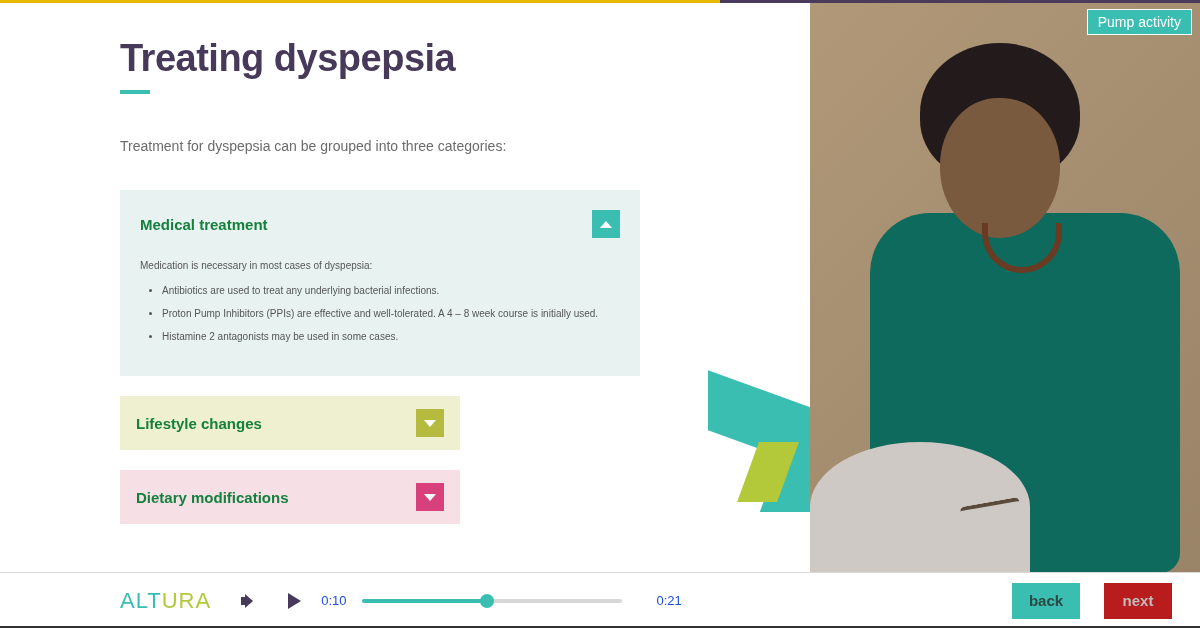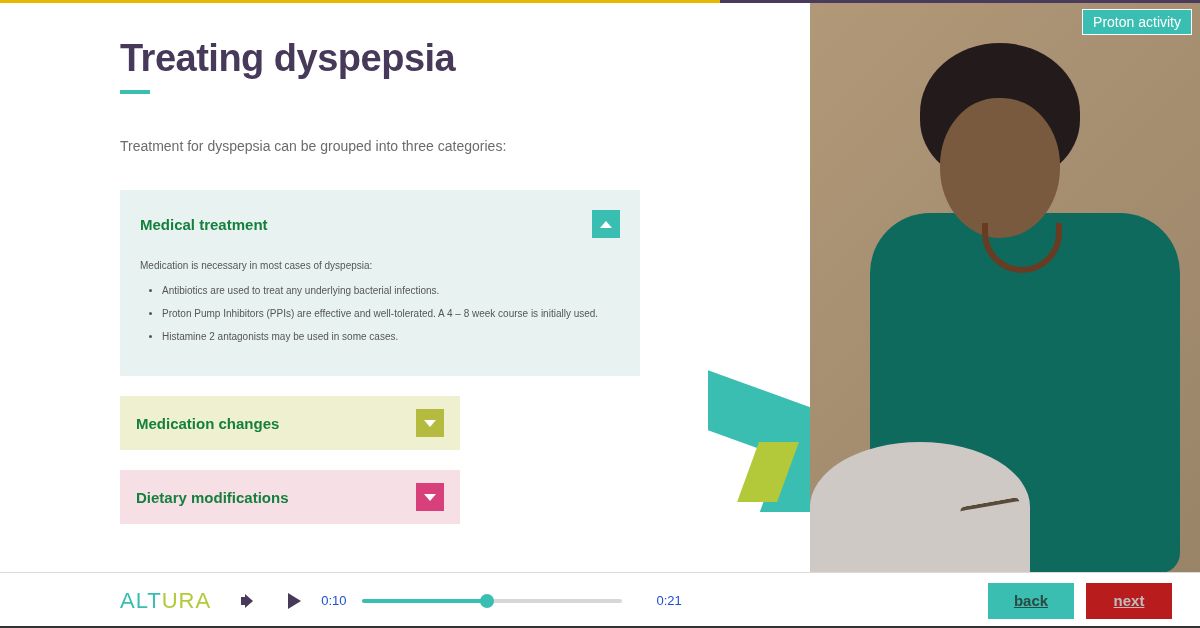--- a/index.html
+++ b/index.html
@@ -63,21 +63,21 @@
   .audio-icon, .play-icon { width:18px; height:18px; margin-left:28px; cursor:pointer; display:inline-flex; align-items:center; justify-content:center; color:#47395a; }
   .play-triangle { width:0;height:0;border-top:8px solid transparent;border-bottom:8px solid transparent;border-left:13px solid #47395a; }
   .speaker { position:relative; width:14px; height:14px; }
   .speaker::before { content:""; position:absolute; left:0; top:3px; width:5px; height:8px; background:#47395a; }
   .speaker::after  { content:""; position:absolute; left:4px; top:0; width:0;height:0;border-top:7px solid transparent;border-bottom:7px solid transparent;border-right:8px solid #47395a; transform:scaleX(-1); }
   .time { font-size:13px; color:#1d4ed8; margin-left:18px; }
   .seek { flex:0 0 260px; height:4px; background:#d7d7d7; margin:0 16px; position:relative; border-radius:2px; cursor:pointer; }
   .seek-fill { position:absolute; left:0; top:0; bottom:0; width:48%; background:#3bbeb2; border-radius:2px; }
   .seek-thumb { position:absolute; left:48%; top:50%; width:14px; height:14px; background:#3bbeb2; border-radius:50%; transform:translate(-50%,-50%); }
   .spacer { flex:1; }
-  .nav-btn { width:86px; height:36px; font-size:15px; font-weight:700; border:none; cursor:pointer; margin-left:12px;text-decoration:underline; }
+  .nav-btn { width:68px; height:36px; font-size:15px; font-weight:700; border:none; cursor:pointer; margin-left:24px; }
   .back-btn { background:#3bbeb2; color:#2a4a45; }
   .next-btn { background:#b91c1c; color:#bdbdbd; }
   .bottom-line { position:absolute; left:0; right:0; bottom:0; height:2px; background:#333; }
 </style>
 </head>
 <body>
 
 <div class="viewport">
   <div class="top-bar"></div>
 
@@ -101,21 +101,21 @@
             <ul>
               <li>Antibiotics are used to treat any underlying bacterial infections.</li>
               <li>Proton Pump Inhibitors (PPIs) are effective and well-tolerated. A 4 – 8 week course is initially used.</li>
               <li>Histamine 2 antagonists may be used in some cases.</li>
             </ul>
           </div>
         </div>
 
         <div class="panel collapsed">
           <div class="collapsed-row row-lifestyle">
-            <span class="panel-title">Medication changes</span>
+            <span class="panel-title">Lifestyle changes</span>
             <div class="toggle-btn btn-olive">
               <div class="chevron chev-down"></div>
             </div>
           </div>
         </div>
 
         <div class="panel collapsed">
           <div class="collapsed-row row-dietary">
             <span class="panel-title">Dietary modifications</span>
             <div class="toggle-btn btn-pink">
@@ -137,21 +137,21 @@
       <div class="photo">
         <div class="person">
           <div class="torso"></div>
           <div class="hair"></div>
           <div class="face"></div>
           <div class="necklace"></div>
         </div>
         <div class="person2-hair"></div>
         <div class="glasses"></div>
       </div>
-      <button class="close-activity">Proton activity</button>
+      <button class="close-activity">Pump activity</button>
     </div>
   </div>
 
   <div class="footer">
     <div class="logo">
       <span class="lg1">ALT</span><span class="lg2">URA</span>
     </div>
     <div class="audio-icon">
       <div class="speaker"></div>
     </div>

